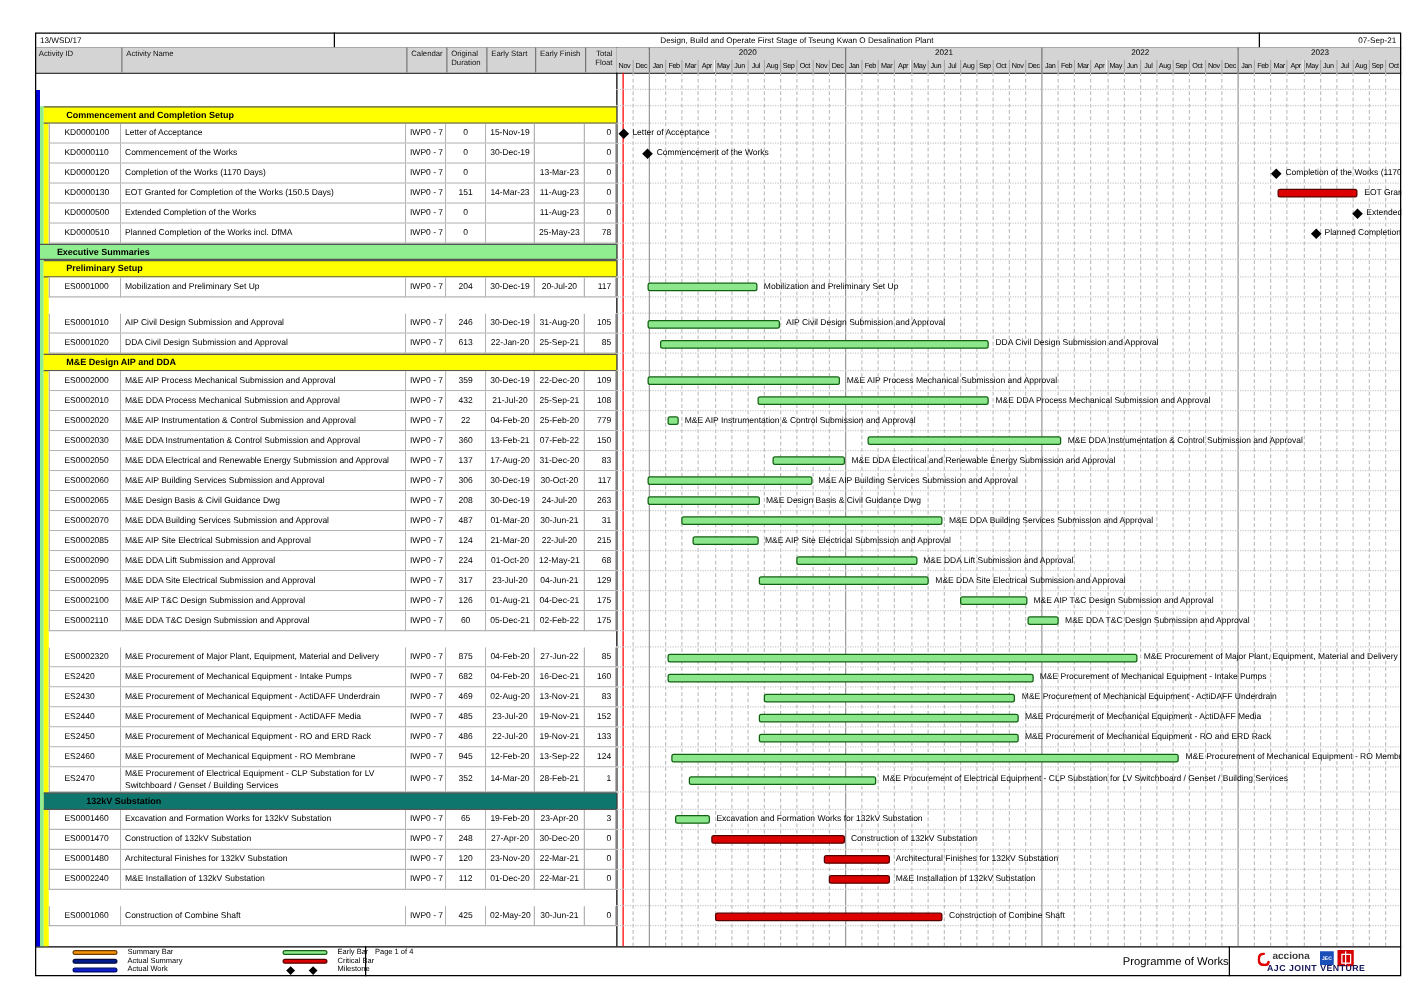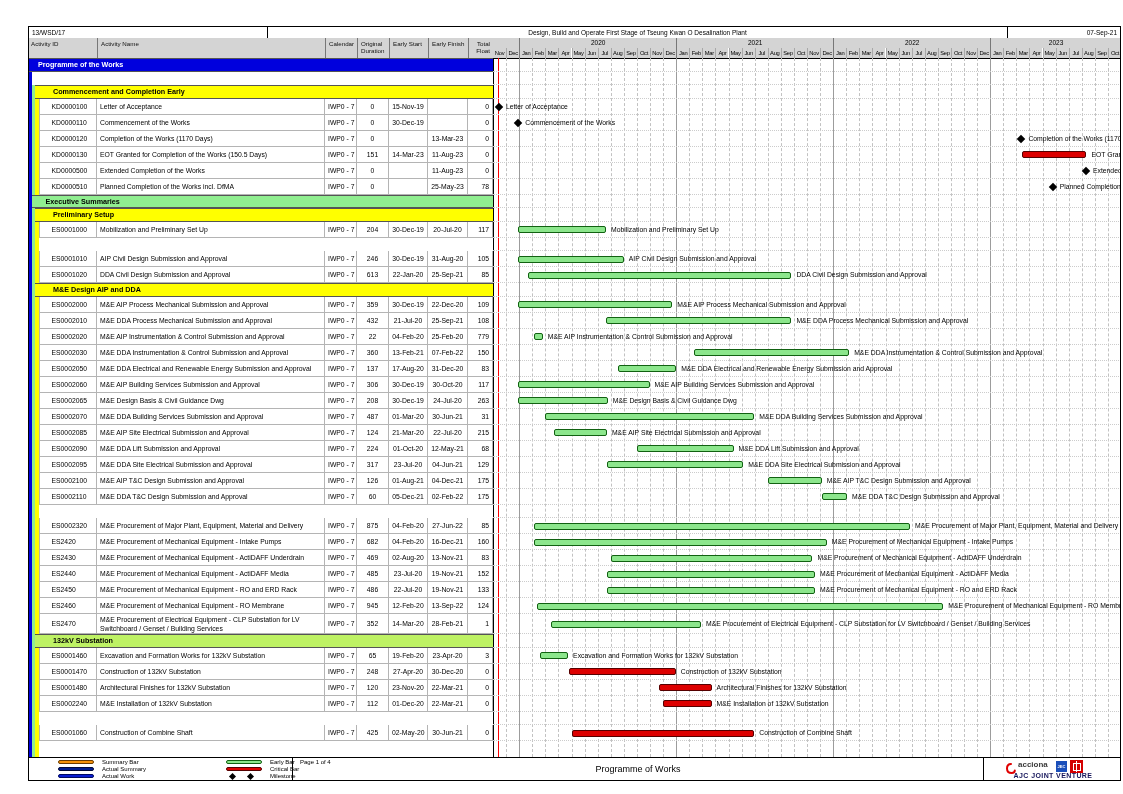--- a/index.html
+++ b/index.html
@@ -244,22 +244,21 @@
         <div class="a" style="left: 166.285px; top: 626px; width: 52.3333px; height: 7px; background: rgb(221, 0, 0); border: 1px solid rgb(85, 0, 0); border-radius: 2px;"></div>
         <div class="a" style="left: 223.618px; top: 625.5px; height: 8px; font-size: 6.8px; line-height: 8px; white-space: nowrap;">Architectural Finishes for 132kV Substation</div>
         <div class="a" style="left: 0px; top: 637.5px; width: 628px; height: 16px; border-bottom: 1px dotted rgb(204, 204, 204);"></div>
         <div class="a" style="left: 170.083px; top: 642px; width: 48.5349px; height: 7px; background: rgb(221, 0, 0); border: 1px solid rgb(85, 0, 0); border-radius: 2px;"></div>
         <div class="a" style="left: 223.618px; top: 641.5px; height: 8px; font-size: 6.8px; line-height: 8px; white-space: nowrap;">M&amp;E Installation of 132kV Substation</div>
         <div class="a" style="left: 0px; top: 653.5px; width: 628px; height: 13.5px; border-bottom: 1px dotted rgb(204, 204, 204);"></div>
         <div class="a" style="left: 0px; top: 667px; width: 628px; height: 16px; border-bottom: 1px dotted rgb(204, 204, 204);"></div>
         <div class="a" style="left: 78.922px; top: 671.5px; width: 182.323px; height: 7px; background: rgb(221, 0, 0); border: 1px solid rgb(85, 0, 0); border-radius: 2px;"></div>
         <div class="a" style="left: 266.245px; top: 671px; height: 8px; font-size: 6.8px; line-height: 8px; white-space: nowrap;">Construction of Combine Shaft</div>
       </div>
-      <div class="a" style="left: 28px; top: 58px; width: 465px; height: 13.5px; background: rgb(0, 0, 221); border-top: 1px solid rgb(85, 85, 85); border-bottom: 1px solid rgb(85, 85, 85); color: rgb(255, 255, 255); font-weight: bold; font-size: 7.2px; line-height: 11.5px; padding-left: 10px; white-space: nowrap; overflow: hidden;">Programme of the Works</div>
-      <div class="a" style="left: 35px; top: 85px; width: 458px; height: 13.5px; background: rgb(255, 255, 0); border-top: 1px solid rgb(85, 85, 85); border-bottom: 1px solid rgb(85, 85, 85); color: rgb(0, 0, 0); font-weight: bold; font-size: 7.2px; line-height: 11.5px; padding-left: 18px; white-space: nowrap; overflow: hidden;">Commencement and Completion Early</div>
+      <div class="a" style="left: 35px; top: 85px; width: 458px; height: 13.5px; background: rgb(255, 255, 0); border-top: 1px solid rgb(85, 85, 85); border-bottom: 1px solid rgb(85, 85, 85); color: rgb(0, 0, 0); font-weight: bold; font-size: 7.2px; line-height: 11.5px; padding-left: 18px; white-space: nowrap; overflow: hidden;">Commencement and Completion Setup</div>
       <div class="a" style="left: 38.5px; top: 98.5px; width: 58.5px; height: 16px; background: rgb(255, 255, 255); border-right: 1px solid rgb(180, 180, 180); border-bottom: 1px solid rgb(180, 180, 180); font-size: 6.8px; text-align: left; line-height: 15px; padding: 0px 3px 0px 12px; white-space: nowrap; overflow: hidden; border-left: 1px solid rgb(180, 180, 180);">KD0000100</div>
       <div class="a" style="left: 97px; top: 98.5px; width: 228px; height: 16px; background: rgb(255, 255, 255); border-right: 1px solid rgb(180, 180, 180); border-bottom: 1px solid rgb(180, 180, 180); font-size: 6.8px; text-align: left; line-height: 15px; padding: 0px 3px; white-space: nowrap; overflow: hidden;">Letter of Acceptance</div>
       <div class="a" style="left: 325px; top: 98.5px; width: 32px; height: 16px; background: rgb(255, 255, 255); border-right: 1px solid rgb(180, 180, 180); border-bottom: 1px solid rgb(180, 180, 180); font-size: 6.8px; text-align: center; line-height: 15px; padding: 0px 3px; white-space: nowrap; overflow: hidden;">IWP0 - 7</div>
       <div class="a" style="left: 357px; top: 98.5px; width: 32px; height: 16px; background: rgb(255, 255, 255); border-right: 1px solid rgb(180, 180, 180); border-bottom: 1px solid rgb(180, 180, 180); font-size: 6.8px; text-align: center; line-height: 15px; padding: 0px 3px; white-space: nowrap; overflow: hidden;">0</div>
       <div class="a" style="left: 389px; top: 98.5px; width: 39px; height: 16px; background: rgb(255, 255, 255); border-right: 1px solid rgb(180, 180, 180); border-bottom: 1px solid rgb(180, 180, 180); font-size: 6.8px; text-align: center; line-height: 15px; padding: 0px 3px; white-space: nowrap; overflow: hidden;">15-Nov-19</div>
       <div class="a" style="left: 428px; top: 98.5px; width: 40px; height: 16px; background: rgb(255, 255, 255); border-right: 1px solid rgb(180, 180, 180); border-bottom: 1px solid rgb(180, 180, 180); font-size: 6.8px; text-align: center; line-height: 15px; padding: 0px 3px; white-space: nowrap; overflow: hidden;"></div>
       <div class="a" style="left: 468px; top: 98.5px; width: 25px; height: 16px; background: rgb(255, 255, 255); border-right: 1px solid rgb(180, 180, 180); border-bottom: 1px solid rgb(180, 180, 180); font-size: 6.8px; text-align: right; line-height: 15px; padding: 0px 3px; white-space: nowrap; overflow: hidden;">0</div>
       <div class="a" style="left: 38.5px; top: 114.5px; width: 58.5px; height: 16px; background: rgb(255, 255, 255); border-right: 1px solid rgb(180, 180, 180); border-bottom: 1px solid rgb(180, 180, 180); font-size: 6.8px; text-align: left; line-height: 15px; padding: 0px 3px 0px 12px; white-space: nowrap; overflow: hidden; border-left: 1px solid rgb(180, 180, 180);">KD0000110</div>
       <div class="a" style="left: 97px; top: 114.5px; width: 228px; height: 16px; background: rgb(255, 255, 255); border-right: 1px solid rgb(180, 180, 180); border-bottom: 1px solid rgb(180, 180, 180); font-size: 6.8px; text-align: left; line-height: 15px; padding: 0px 3px; white-space: nowrap; overflow: hidden;">Commencement of the Works</div>
       <div class="a" style="left: 325px; top: 114.5px; width: 32px; height: 16px; background: rgb(255, 255, 255); border-right: 1px solid rgb(180, 180, 180); border-bottom: 1px solid rgb(180, 180, 180); font-size: 6.8px; text-align: center; line-height: 15px; padding: 0px 3px; white-space: nowrap; overflow: hidden;">IWP0 - 7</div>
@@ -452,21 +451,21 @@
       <div class="a" style="left: 389px; top: 598px; width: 39px; height: 16px; background: rgb(255, 255, 255); border-right: 1px solid rgb(180, 180, 180); border-bottom: 1px solid rgb(180, 180, 180); font-size: 6.8px; text-align: center; line-height: 15px; padding: 0px 3px; white-space: nowrap; overflow: hidden;">12-Feb-20</div>
       <div class="a" style="left: 428px; top: 598px; width: 40px; height: 16px; background: rgb(255, 255, 255); border-right: 1px solid rgb(180, 180, 180); border-bottom: 1px solid rgb(180, 180, 180); font-size: 6.8px; text-align: center; line-height: 15px; padding: 0px 3px; white-space: nowrap; overflow: hidden;">13-Sep-22</div>
       <div class="a" style="left: 468px; top: 598px; width: 25px; height: 16px; background: rgb(255, 255, 255); border-right: 1px solid rgb(180, 180, 180); border-bottom: 1px solid rgb(180, 180, 180); font-size: 6.8px; text-align: right; line-height: 15px; padding: 0px 3px; white-space: nowrap; overflow: hidden;">124</div>
       <div class="a" style="left: 38.5px; top: 614px; width: 58.5px; height: 20px; background: rgb(255, 255, 255); border-right: 1px solid rgb(180, 180, 180); border-bottom: 1px solid rgb(180, 180, 180); font-size: 6.8px; text-align: left; line-height: 19px; padding: 0px 3px 0px 12px; white-space: nowrap; overflow: hidden; border-left: 1px solid rgb(180, 180, 180);">ES2470</div>
       <div class="a" style="left: 97px; top: 614px; width: 228px; height: 20px; background: rgb(255, 255, 255); border-right: 1px solid rgb(180, 180, 180); border-bottom: 1px solid rgb(180, 180, 180); font-size: 6.8px; text-align: left; line-height: 8.5px; padding: 2px 3px 0px; white-space: normal; overflow: hidden;">M&amp;E Procurement of Electrical Equipment - CLP Substation for LV Switchboard / Genset / Building Services</div>
       <div class="a" style="left: 325px; top: 614px; width: 32px; height: 20px; background: rgb(255, 255, 255); border-right: 1px solid rgb(180, 180, 180); border-bottom: 1px solid rgb(180, 180, 180); font-size: 6.8px; text-align: center; line-height: 19px; padding: 0px 3px; white-space: nowrap; overflow: hidden;">IWP0 - 7</div>
       <div class="a" style="left: 357px; top: 614px; width: 32px; height: 20px; background: rgb(255, 255, 255); border-right: 1px solid rgb(180, 180, 180); border-bottom: 1px solid rgb(180, 180, 180); font-size: 6.8px; text-align: center; line-height: 19px; padding: 0px 3px; white-space: nowrap; overflow: hidden;">352</div>
       <div class="a" style="left: 389px; top: 614px; width: 39px; height: 20px; background: rgb(255, 255, 255); border-right: 1px solid rgb(180, 180, 180); border-bottom: 1px solid rgb(180, 180, 180); font-size: 6.8px; text-align: center; line-height: 19px; padding: 0px 3px; white-space: nowrap; overflow: hidden;">14-Mar-20</div>
       <div class="a" style="left: 428px; top: 614px; width: 40px; height: 20px; background: rgb(255, 255, 255); border-right: 1px solid rgb(180, 180, 180); border-bottom: 1px solid rgb(180, 180, 180); font-size: 6.8px; text-align: center; line-height: 19px; padding: 0px 3px; white-space: nowrap; overflow: hidden;">28-Feb-21</div>
       <div class="a" style="left: 468px; top: 614px; width: 25px; height: 20px; background: rgb(255, 255, 255); border-right: 1px solid rgb(180, 180, 180); border-bottom: 1px solid rgb(180, 180, 180); font-size: 6.8px; text-align: right; line-height: 19px; padding: 0px 3px; white-space: nowrap; overflow: hidden;">1</div>
-      <div class="a" style="left: 35px; top: 634px; width: 458px; height: 13.5px; background: #bef264; border-top: 1px solid rgb(85, 85, 85); border-bottom: 1px solid rgb(85, 85, 85); color: rgb(0, 0, 0); font-weight: bold; font-size: 7.2px; line-height: 11.5px; padding-left: 18px; white-space: nowrap; overflow: hidden;">132kV Substation</div>
+      <div class="a" style="left: 35px; top: 634px; width: 458px; height: 13.5px; background: #0f766e; border-top: 1px solid rgb(85, 85, 85); border-bottom: 1px solid rgb(85, 85, 85); color: rgb(0, 0, 0); font-weight: bold; font-size: 7.2px; line-height: 11.5px; padding-left: 34px; white-space: nowrap; overflow: hidden;">132kV Substation</div>
       <div class="a" style="left: 38.5px; top: 647.5px; width: 58.5px; height: 16px; background: rgb(255, 255, 255); border-right: 1px solid rgb(180, 180, 180); border-bottom: 1px solid rgb(180, 180, 180); font-size: 6.8px; text-align: left; line-height: 15px; padding: 0px 3px 0px 12px; white-space: nowrap; overflow: hidden; border-left: 1px solid rgb(180, 180, 180);">ES0001460</div>
       <div class="a" style="left: 97px; top: 647.5px; width: 228px; height: 16px; background: rgb(255, 255, 255); border-right: 1px solid rgb(180, 180, 180); border-bottom: 1px solid rgb(180, 180, 180); font-size: 6.8px; text-align: left; line-height: 15px; padding: 0px 3px; white-space: nowrap; overflow: hidden;">Excavation and Formation Works for 132kV Substation</div>
       <div class="a" style="left: 325px; top: 647.5px; width: 32px; height: 16px; background: rgb(255, 255, 255); border-right: 1px solid rgb(180, 180, 180); border-bottom: 1px solid rgb(180, 180, 180); font-size: 6.8px; text-align: center; line-height: 15px; padding: 0px 3px; white-space: nowrap; overflow: hidden;">IWP0 - 7</div>
       <div class="a" style="left: 357px; top: 647.5px; width: 32px; height: 16px; background: rgb(255, 255, 255); border-right: 1px solid rgb(180, 180, 180); border-bottom: 1px solid rgb(180, 180, 180); font-size: 6.8px; text-align: center; line-height: 15px; padding: 0px 3px; white-space: nowrap; overflow: hidden;">65</div>
       <div class="a" style="left: 389px; top: 647.5px; width: 39px; height: 16px; background: rgb(255, 255, 255); border-right: 1px solid rgb(180, 180, 180); border-bottom: 1px solid rgb(180, 180, 180); font-size: 6.8px; text-align: center; line-height: 15px; padding: 0px 3px; white-space: nowrap; overflow: hidden;">19-Feb-20</div>
       <div class="a" style="left: 428px; top: 647.5px; width: 40px; height: 16px; background: rgb(255, 255, 255); border-right: 1px solid rgb(180, 180, 180); border-bottom: 1px solid rgb(180, 180, 180); font-size: 6.8px; text-align: center; line-height: 15px; padding: 0px 3px; white-space: nowrap; overflow: hidden;">23-Apr-20</div>
       <div class="a" style="left: 468px; top: 647.5px; width: 25px; height: 16px; background: rgb(255, 255, 255); border-right: 1px solid rgb(180, 180, 180); border-bottom: 1px solid rgb(180, 180, 180); font-size: 6.8px; text-align: right; line-height: 15px; padding: 0px 3px; white-space: nowrap; overflow: hidden;">3</div>
       <div class="a" style="left: 38.5px; top: 663.5px; width: 58.5px; height: 16px; background: rgb(255, 255, 255); border-right: 1px solid rgb(180, 180, 180); border-bottom: 1px solid rgb(180, 180, 180); font-size: 6.8px; text-align: left; line-height: 15px; padding: 0px 3px 0px 12px; white-space: nowrap; overflow: hidden; border-left: 1px solid rgb(180, 180, 180);">ES0001470</div>
       <div class="a" style="left: 97px; top: 663.5px; width: 228px; height: 16px; background: rgb(255, 255, 255); border-right: 1px solid rgb(180, 180, 180); border-bottom: 1px solid rgb(180, 180, 180); font-size: 6.8px; text-align: left; line-height: 15px; padding: 0px 3px; white-space: nowrap; overflow: hidden;">Construction of 132kV Substation</div>
       <div class="a" style="left: 325px; top: 663.5px; width: 32px; height: 16px; background: rgb(255, 255, 255); border-right: 1px solid rgb(180, 180, 180); border-bottom: 1px solid rgb(180, 180, 180); font-size: 6.8px; text-align: center; line-height: 15px; padding: 0px 3px; white-space: nowrap; overflow: hidden;">IWP0 - 7</div>
@@ -505,21 +504,21 @@
       <div class="a" style="left: 270px; top: 758.5px; font-size: 6px; line-height: 7px; white-space: nowrap;">Early Bar</div>
       <div class="a" style="left: 226px; top: 767px; width: 36px; height: 4px; background: rgb(221, 0, 0); border: 1px solid rgb(85, 0, 0); border-radius: 2px;"></div>
       <div class="a" style="left: 270px; top: 765.5px; font-size: 6px; line-height: 7px; white-space: nowrap;">Critical Bar</div>
       <div class="a" style="left: 230px; top: 773.5px; width: 5px; height: 5px; background: rgb(0, 0, 0); transform: rotate(45deg);"></div>
       <div class="a" style="left: 248px; top: 773.5px; width: 5px; height: 5px; background: rgb(0, 0, 0); transform: rotate(45deg);"></div>
       <div class="a" style="left: 270px; top: 772.5px; font-size: 6px; line-height: 7px; white-space: nowrap;">Milestone</div>
     </div>
 
   <div class="a" style="left:28px;top:757px;width:265px;height:24px;border-right:1px solid #000;"></div>
   <div class="a" style="left:300px;top:759px;font-size:6px;line-height:7px;">Page 1 of 4</div>
-  <div class="a" style="left:293px;top:763px;width:690px;text-align:center;font-size:9px;line-height:12px;">Programme of Works</div>
+  <div class="a" style="left:293px;top:763px;width:690px;text-align:right;font-size:9px;line-height:12px;">Programme of Works</div>
   <div class="a" style="left:983px;top:757px;width:122px;height:24px;border-left:1px solid #000;">
     <span class="a" style="left:22px;top:3px;width:10px;height:11px;">
       <svg width="10" height="11" viewBox="0 0 10 11">
           <path d="M5 1 C2 1 1 3.2 1 5.5 C1 8.4 3 10 5.8 10 C7.8 10 8.8 9 8.8 7.6" stroke="#e00000" stroke-width="2" fill="none" stroke-linecap="round"></path>
         </svg>
     </span>
     <span class="a" style="left:34px;top:3px;font-size:8px;font-weight:bold;color:#3c3c3c;line-height:10px;">acciona</span>
     <span class="a" style="left:72px;top:4px;width:11px;height:11px;background:#1a4fba;color:#fff;font-size:4px;font-weight:bold;text-align:center;line-height:11px;">JEC</span>
     <span class="a" style="left:86px;top:3px;width:13px;height:13px;background:#d40000;">
       <span class="a" style="left:2.5px;top:2.5px;width:8px;height:8px;border:1px solid #fff;"></span>

